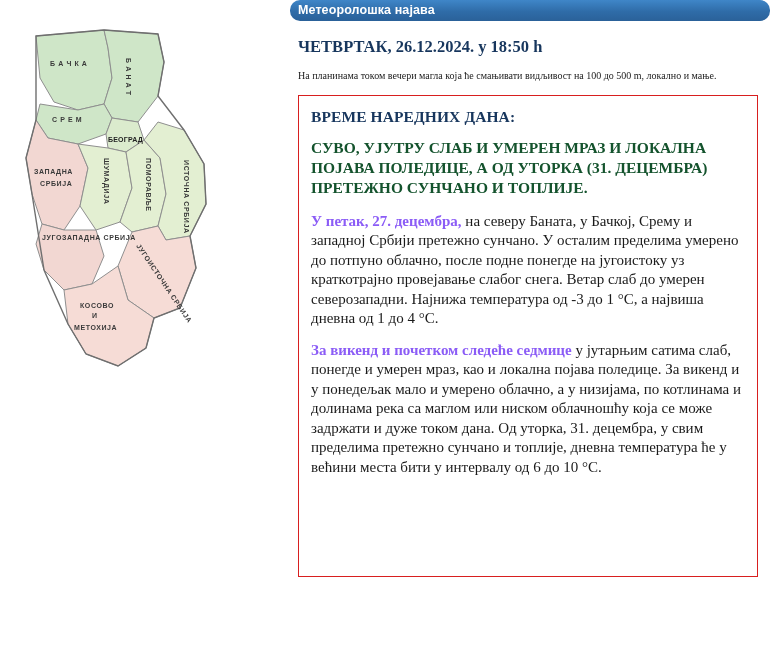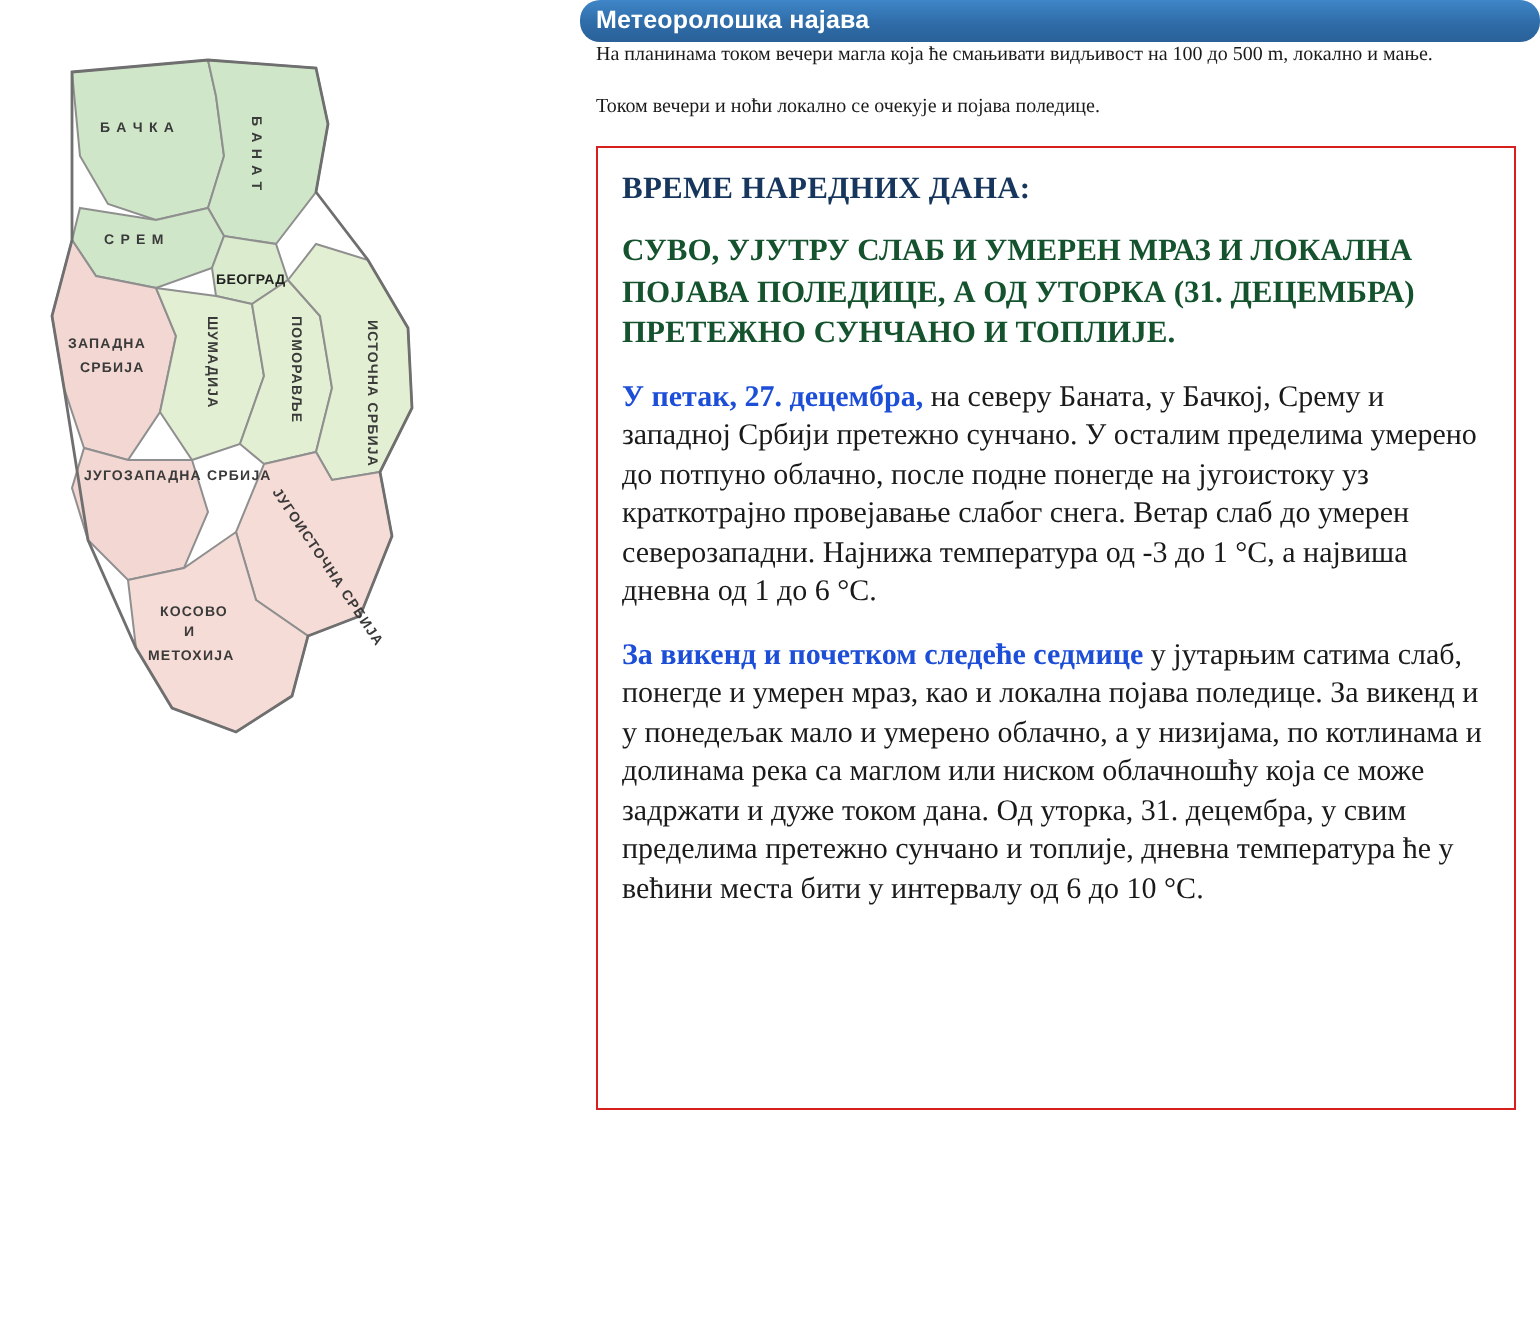--- a/index.html
+++ b/index.html
@@ -109,21 +109,21 @@
     line-height: 1.3;
     margin: 0 0 13px 0;
   }
   .redbox-para {
     font-size: 15px;
     line-height: 1.3;
     color: #1a1a1a;
     margin: 0 0 12px 0;
   }
   .redbox-para b {
-    color: #1d4ed8;
+    color: #8b5cf6;
     text-align: center;
   }
 
   
   .maplabel {
     font-family: "Liberation Sans", sans-serif;
     font-size: 7px;
     font-weight: bold;
     fill: #3a3a3a;
     letter-spacing: 0.6px;
@@ -181,30 +181,30 @@
         <text class="maplabel" x="34" y="222">ЈУГОЗАПАДНА СРБИЈА</text>
         <text class="maplabel" x="128" y="228" transform="rotate(56 128 228)">ЈУГОИСТОЧНА СРБИЈА</text>
         <text class="maplabel" x="72" y="290">КОСОВО</text>
         <text class="maplabel" x="84" y="300">И</text>
         <text class="maplabel" x="66" y="312">МЕТОХИЈА</text>
       </svg>
     </div>
   </div>
 
   <div class="content">
+    <div class="date-line">ЧЕТВРТАК, 26.12.2024. у 18:50 h</div>
 
     <p class="para">На планинама током вечери магла која ће смањивати видљивост на 100 до 500 m, локално и мање.</p>
-    <p class="para">Током вечери и ноћи локално се очекује и појава поледице.</p>
 
     <div class="redbox">
       <div class="redbox-title">ВРЕМЕ НАРЕДНИХ ДАНА:</div>
       <div class="redbox-summary">СУВО, УЈУТРУ СЛАБ И УМЕРЕН МРАЗ И ЛОКАЛНА ПОЈАВА ПОЛЕДИЦЕ, А ОД УТОРКА (31. ДЕЦЕМБРА) ПРЕТЕЖНО СУНЧАНО И ТОПЛИЈЕ.</div>
 
       <p class="redbox-para">
-        <b>У петак, 27. децембра,</b><span> на северу Баната, у Бачкој, Срему и западној Србији претежно сунчано. У осталим пределима умерено до потпуно облачно, после подне понегде на југоистоку уз краткотрајно провејавање слабог снега. Ветар слаб до умерен северозападни. Најнижа температура од -3 до 1 °C, а највиша дневна од 1 до 6 °C.</span>
+        <b>У петак, 27. децембра,</b><span> на северу Баната, у Бачкој, Срему и западној Србији претежно сунчано. У осталим пределима умерено до потпуно облачно, после подне понегде на југоистоку уз краткотрајно провејавање слабог снега. Ветар слаб до умерен северозападни. Најнижа температура од -3 до 1 °C, а највиша дневна од 1 до 4 °C.</span>
       </p>
 
       <p class="redbox-para">
         <b>За викенд и почетком следеће седмице</b><span> у јутарњим сатима слаб, понегде и умерен мраз, као и локална појава поледице. За викенд и у понедељак мало и умерено облачно, а у низијама, по котлинама и долинама река са маглом или ниском облачношћу која се може задржати и дуже током дана. Од уторка, 31. децембра, у свим пределима претежно сунчано и топлије, дневна температура ће у већини места бити у интервалу од 6 до 10 °C.</span>
       </p>
     </div>
   </div>
 
 </div>
 

